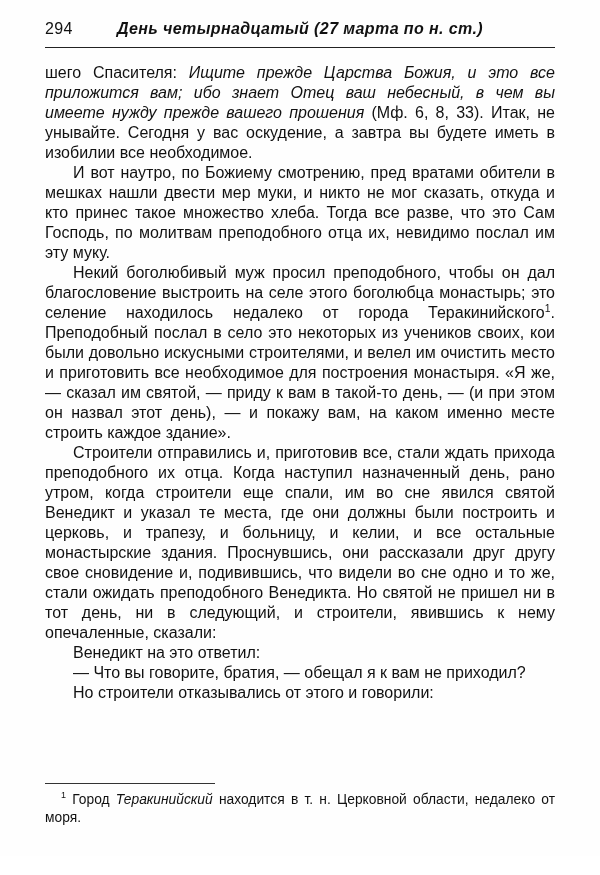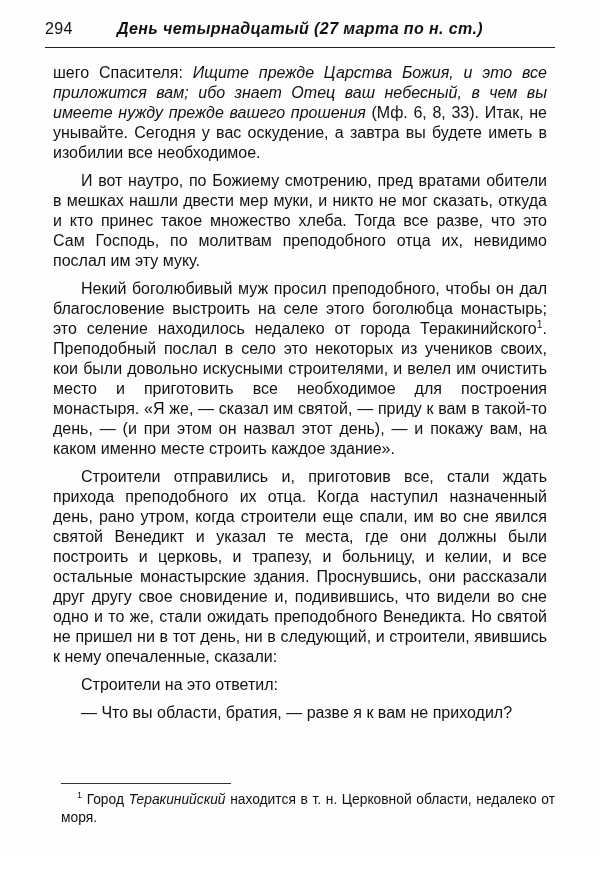--- a/index.html
+++ b/index.html
@@ -45,36 +45,36 @@
   }
   .body-text {
     margin-top: 15px;
     font-size: 16px;
     line-height: 20px;
     text-align: justify;
     hyphens: auto;
     -webkit-hyphens: auto;
   }
   .para {
-    margin: 8px;
+    margin: 0;
     text-indent: 28px;
   }
   .para.no-indent {
     text-indent: 0;
   }
   .it {
     font-style: italic;
   }
   sup {
     font-size: 0.65em;
     line-height: 0;
   }
   .footnote {
     position: absolute;
-    left: 61px;
+    left: 45px;
     right: 45px;
     bottom: 30px;
   }
   .footnote-separator {
     border: 0;
     border-top: 1px solid #333;
     width: 170px;
     margin: 0 0 7px 0;
   }
   .footnote-text {
@@ -94,22 +94,23 @@
     <span class="page-num">294</span>
     <span class="header-title">День четырнадцатый (27 марта по н. ст.)</span>
   </div>
   <hr class="header-rule">
 
   <div class="body-text">
       <p class="para no-indent"><span>шего Спасителя: </span><span class="it">Ищите прежде Царства Божия, и это все приложится вам; ибо знает Отец ваш небесный, в чем вы имеете нужду прежде вашего прошения</span><span> (Мф. 6, 8, 33). Итак, не унывайте. Сегодня у вас оскудение, а завтра вы будете иметь в изобилии все необходимое.</span></p>
       <p class="para"><span>И вот наутро, по Божиему смотрению, пред вратами обители в мешках нашли двести мер муки, и никто не мог сказать, откуда и кто принес такое множество хлеба. Тогда все разве, что это Сам Господь, по молитвам преподобного отца их, невидимо послал им эту муку.</span></p>
       <p class="para"><span>Некий боголюбивый муж просил преподобного, чтобы он дал благословение выстроить на селе этого боголюбца монастырь; это селение находилось недалеко от города Теракинийского</span><sup>1</sup><span>. Преподобный послал в село это некоторых из учеников своих, кои были довольно искусными строителями, и велел им очистить место и приготовить все необходимое для построения монастыря. «Я же, — сказал им святой, — приду к вам в такой-то день, — (и при этом он назвал этот день), — и покажу вам, на каком именно месте строить каждое здание».</span></p>
       <p class="para"><span>Строители отправились и, приготовив все, стали ждать прихода преподобного их отца. Когда наступил назначенный день, рано утром, когда строители еще спали, им во сне явился святой Венедикт и указал те места, где они должны были построить и церковь, и трапезу, и больницу, и келии, и все остальные монастырские здания. Проснувшись, они рассказали друг другу свое сновидение и, подивившись, что видели во сне одно и то же, стали ожидать преподобного Венедикта. Но святой не пришел ни в тот день, ни в следующий, и строители, явившись к нему опечаленные, сказали:</span></p>
-      <p class="para"><span>Строители на это ответил:</span></p>
-      <p class="para"><span>— Что вы области, братия, — разве я к вам не приходил?</span></p>
+      <p class="para"><span>Венедикт на это ответил:</span></p>
+      <p class="para"><span>— Что вы говорите, братия, — обещал я к вам не приходил?</span></p>
+      <p class="para"><span>Но строители отказывались от этого и говорили:</span></p>
     </div>
 
   <div class="footnote">
     <hr class="footnote-separator">
     <p class="footnote-text"><sup>1</sup><span> Город </span><span class="it">Теракинийский</span><span> находится в т. н. Церковной области, недалеко от моря.</span></p>
   </div>
 
 </div>
 
 </body></html>

